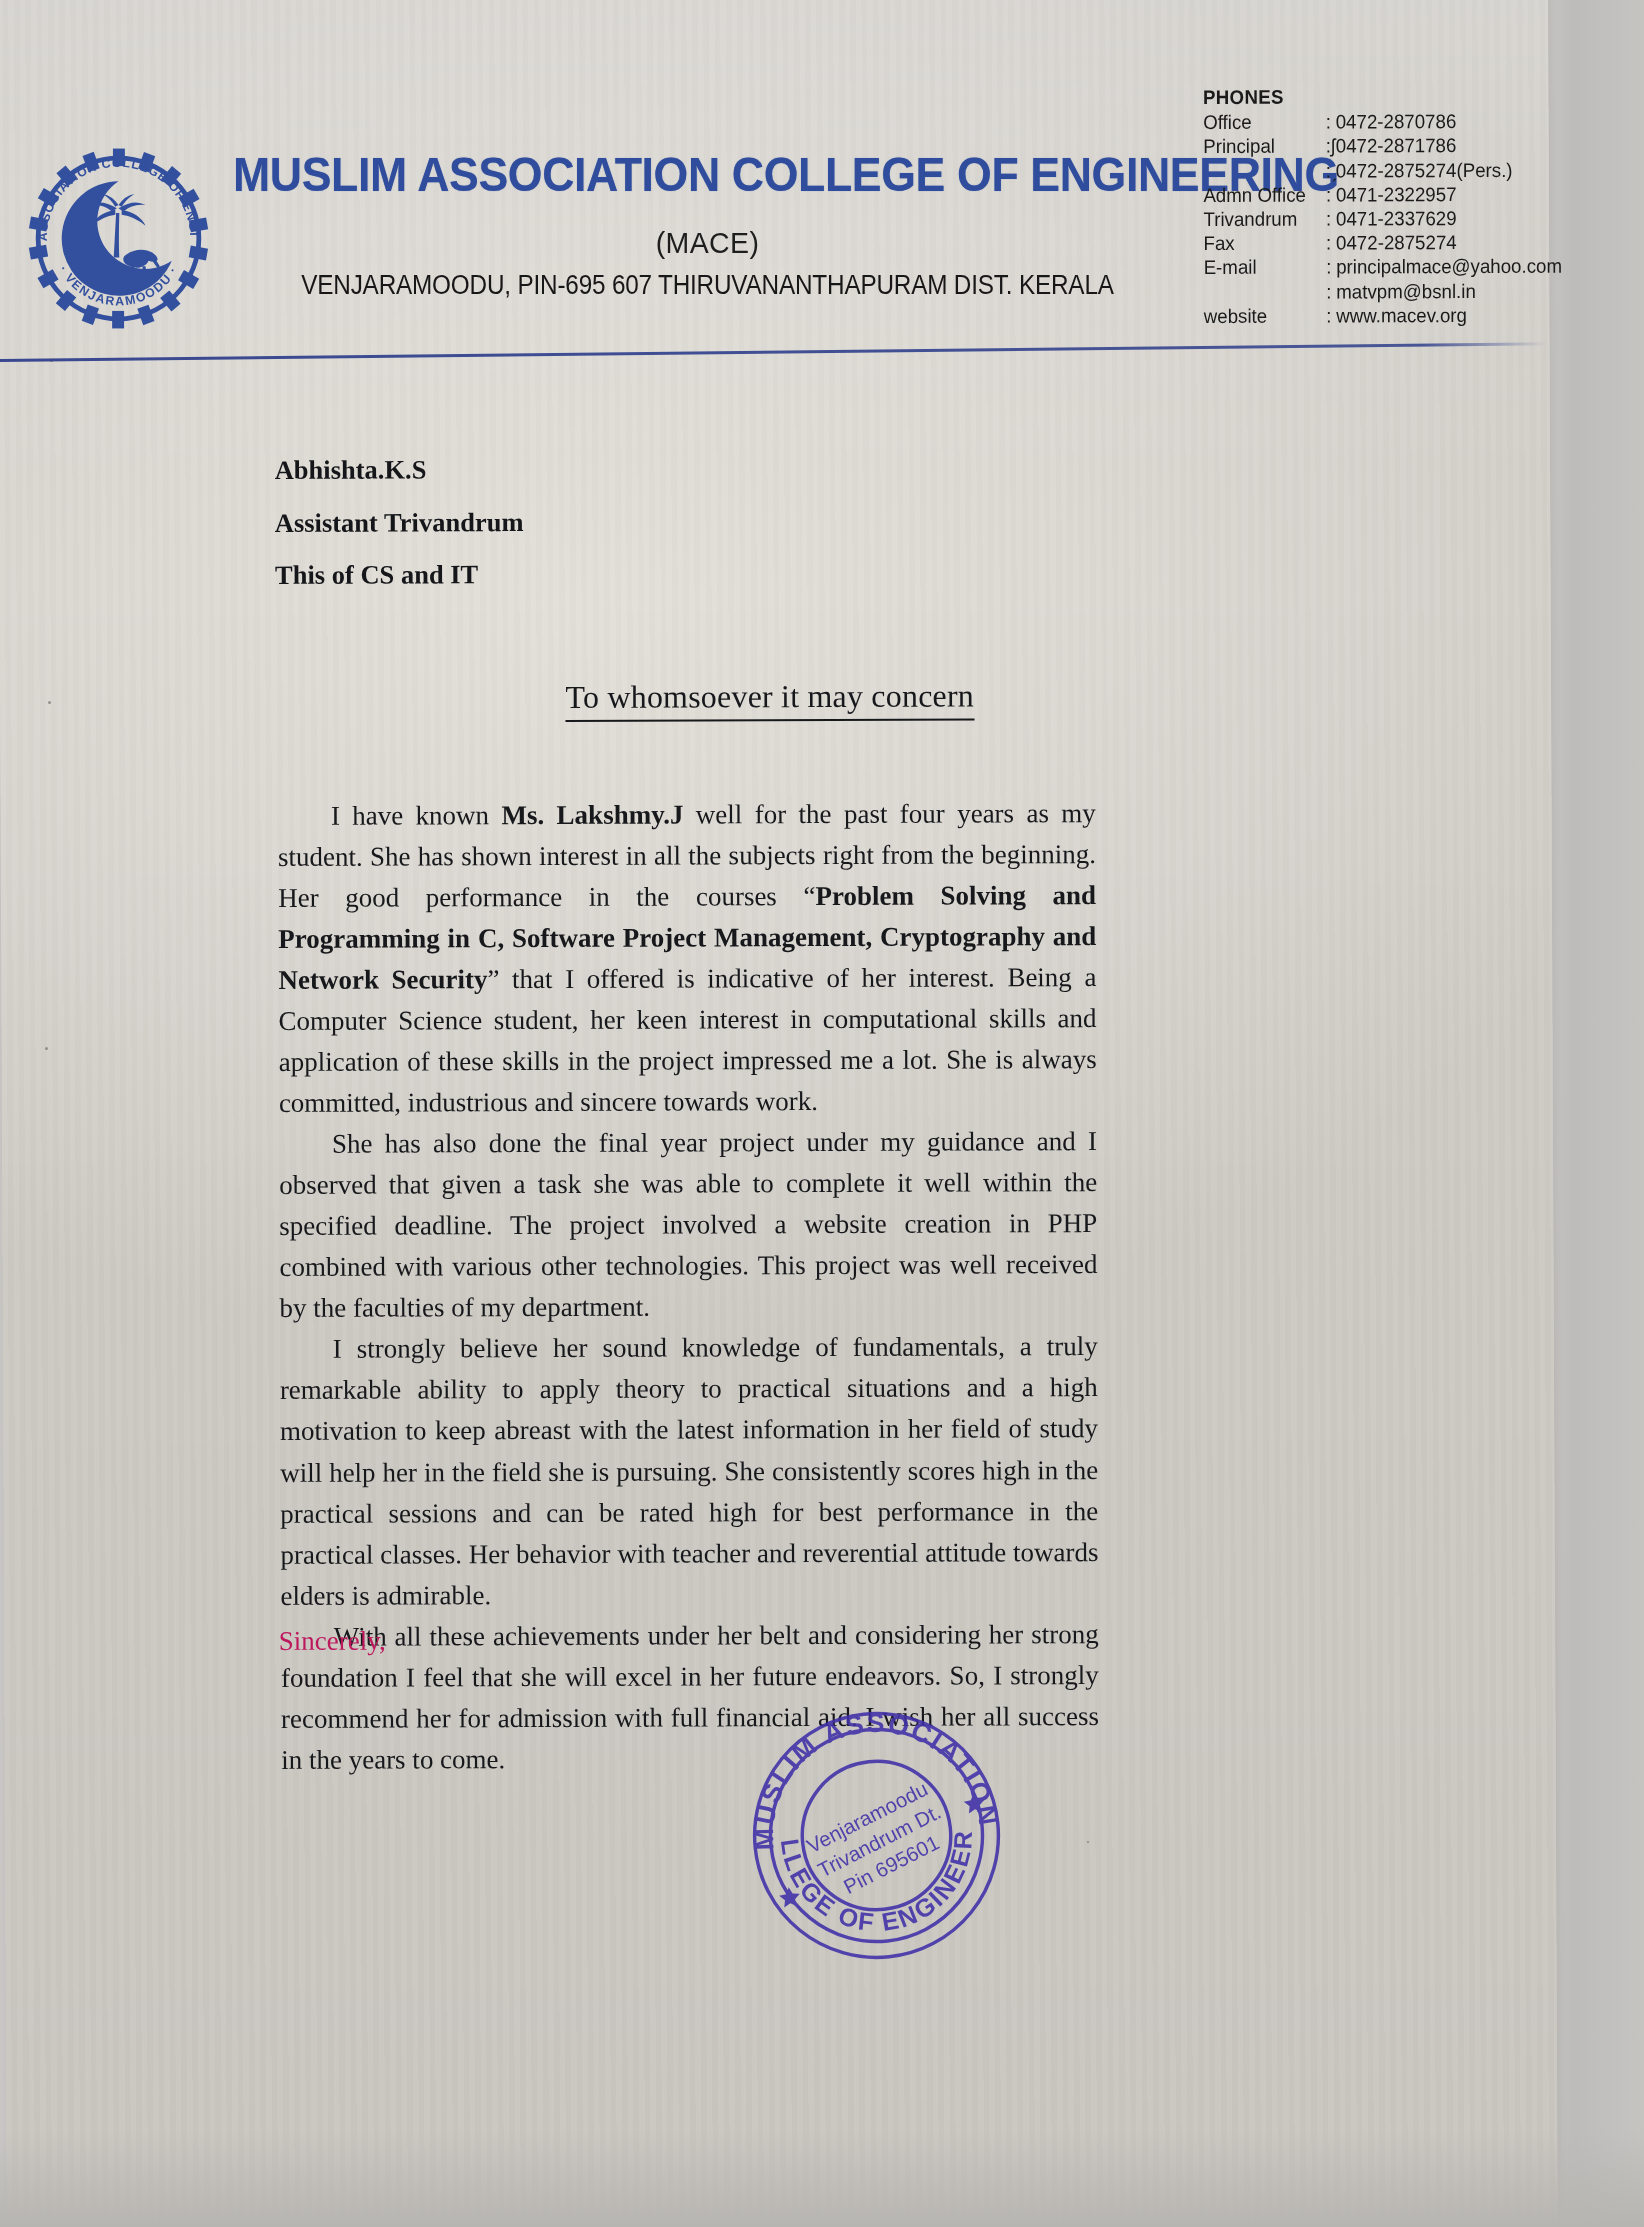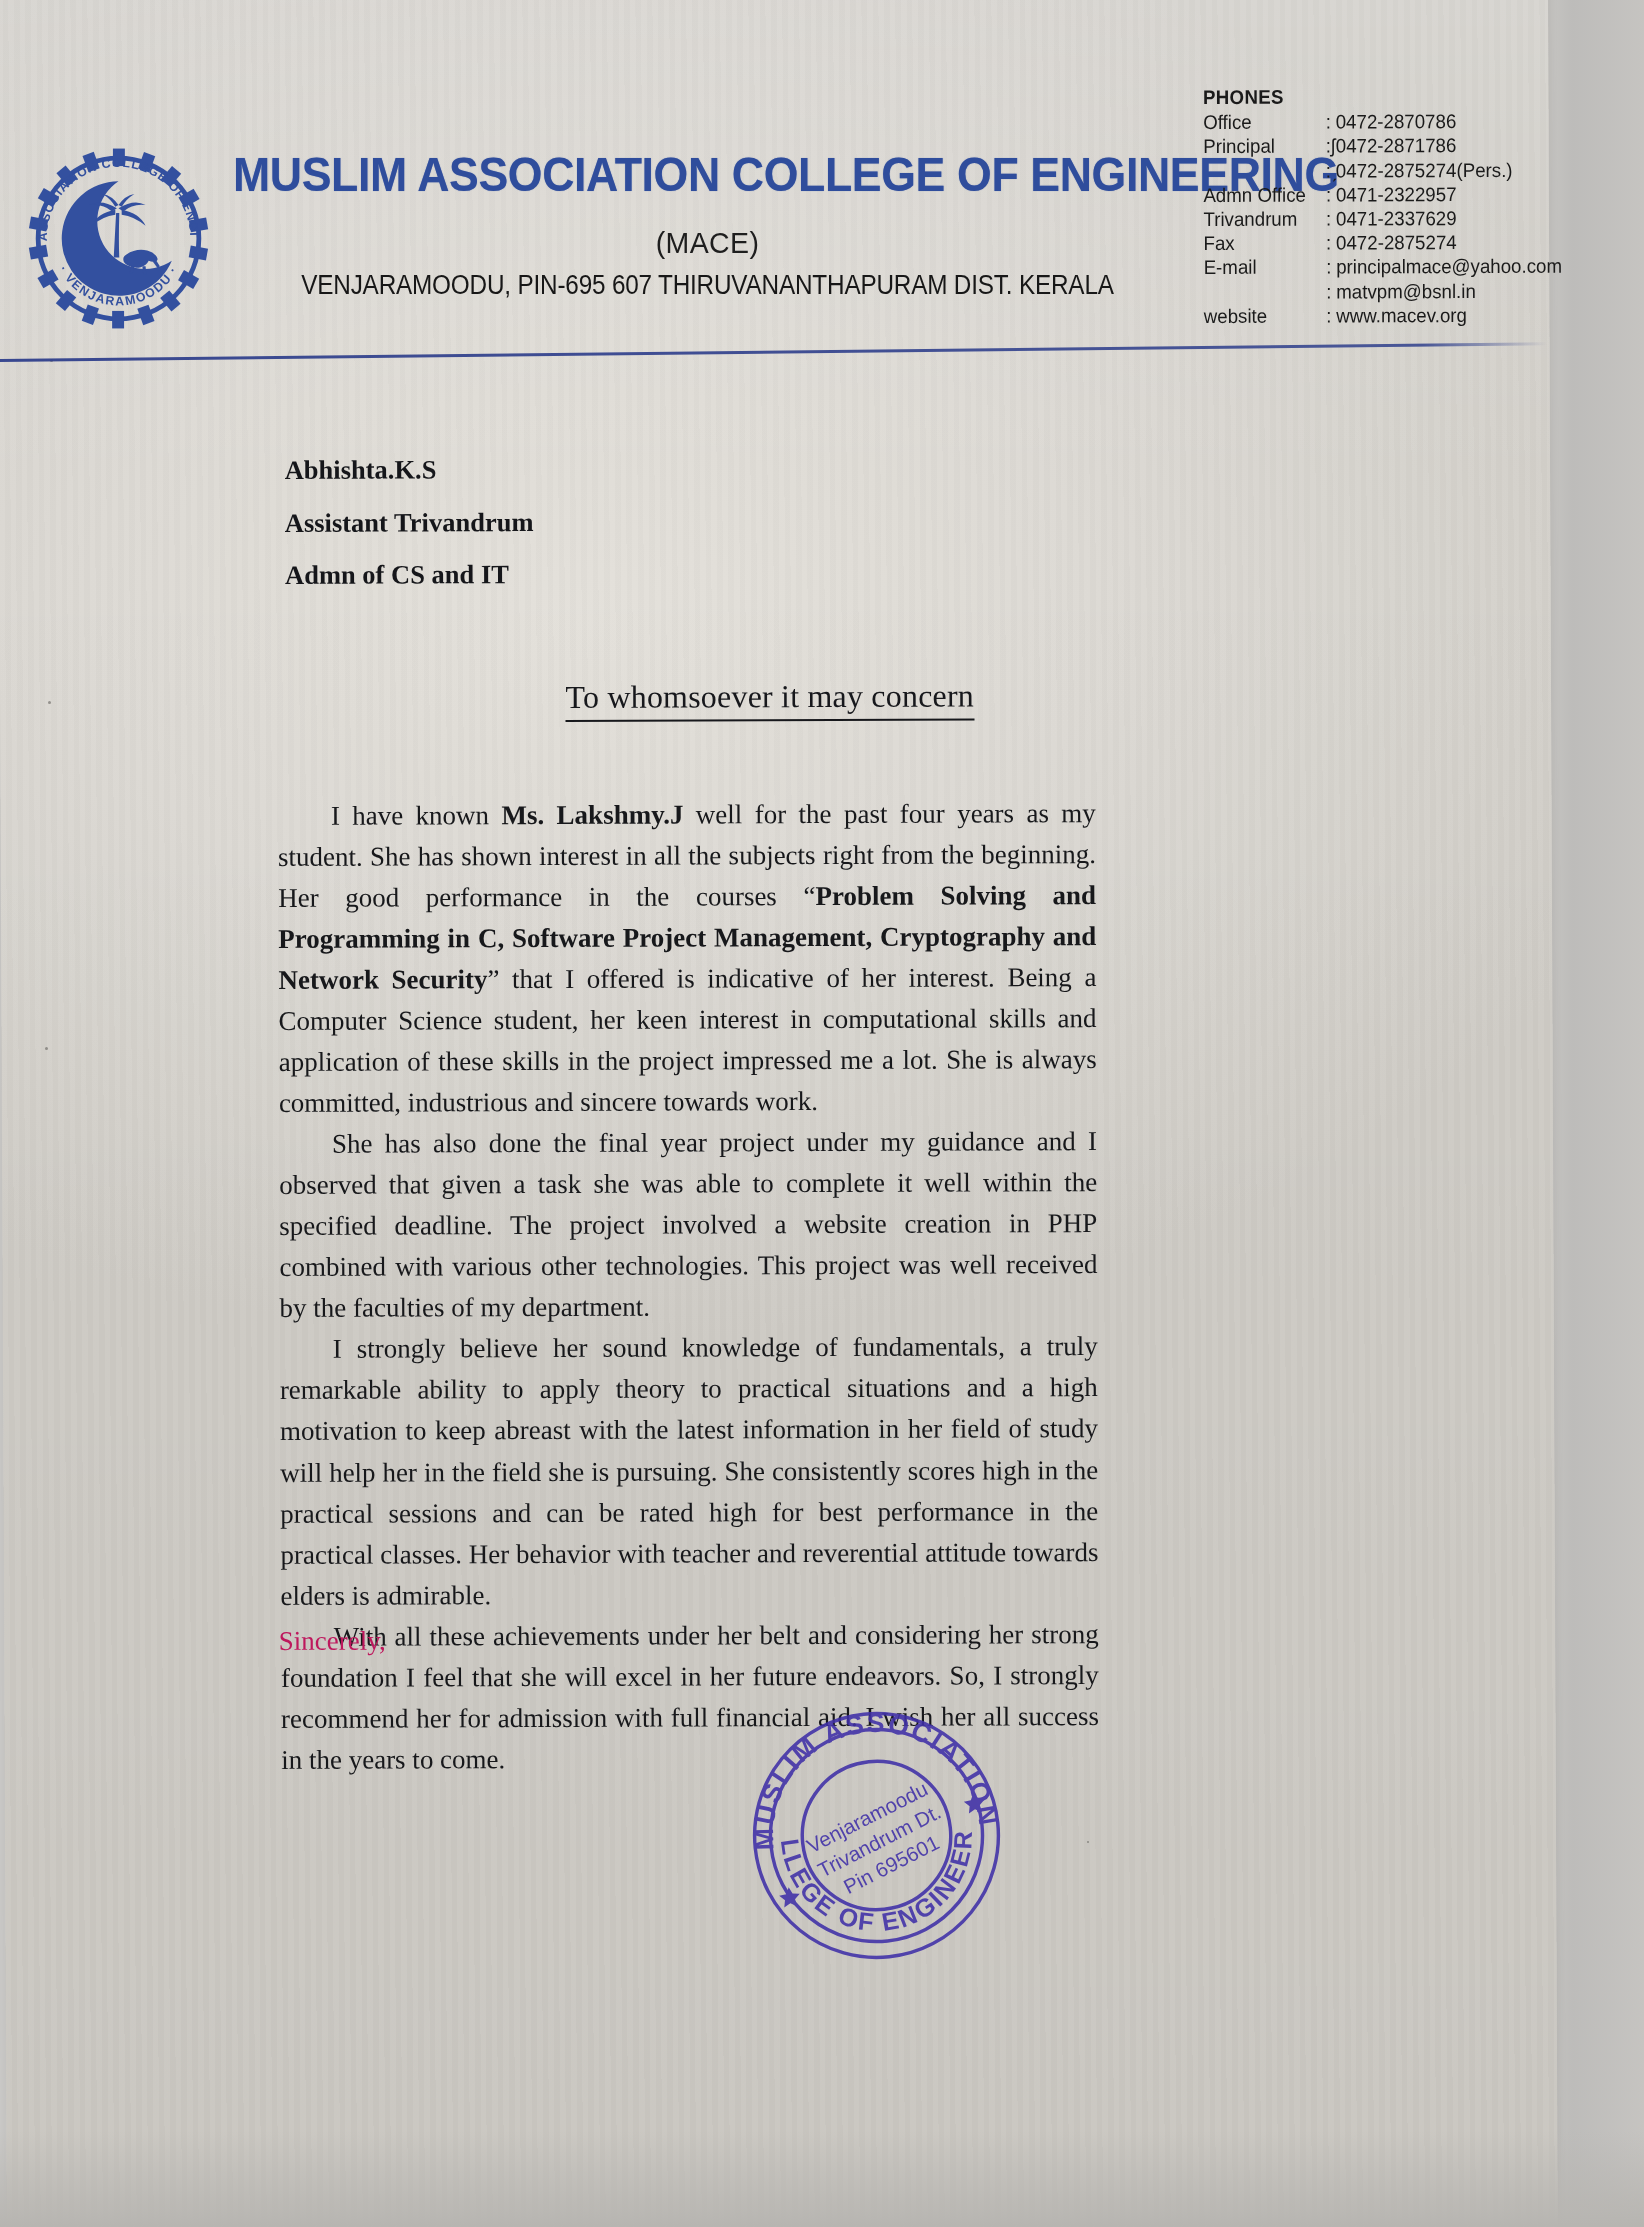--- a/index.html
+++ b/index.html
@@ -164,21 +164,21 @@
   .letter {
     position: absolute;
     left: 0; top: 0;
     width: 100%;
     transform: rotate(-0.2deg);
     transform-origin: 50% 0;
   }
 
   .sender {
     position: absolute;
-    left: 283px;
+    left: 273px;
     top: 455px;
     font-family: "Liberation Serif", serif;
     font-weight: bold;
     font-size: 26.5px;
     color: #15161a;
     line-height: 1;
   }
   .sender div { margin-bottom: 26px; }
 
   .subject {
@@ -383,21 +383,21 @@
       </div>
 
       <div class="rule"></div>
     </div>
 
     <div class="letter">
 
       <div class="sender">
         <div>Abhishta.K.S</div>
         <div>Assistant Trivandrum</div>
-        <div>Admn of CS and IT</div>
+        <div>This of CS and IT</div>
       </div>
 
       <div class="subject">To whomsoever it may concern</div>
 
       <div class="body-text" id="body-text">
           <p><span>I have known </span><b>Ms. Lakshmy.J</b><span> well for the past four years as my student. She has shown interest in all the subjects right from the beginning. Her good performance in the courses “</span><b>Problem Solving and Programming in C, Software Project Management, Cryptography and Network Security</b><span>” that I offered is indicative of her interest. Being a Computer Science student, her keen interest in computational skills and application of these skills in the project impressed me a lot. She is always committed, industrious and sincere towards work.</span></p>
           <p><span>She has also done the final year project under my guidance and I observed that given a task she was able to complete it well within the specified deadline. The project involved a website creation in PHP combined with various other technologies. This project was well received by the faculties of my department.</span></p>
           <p><span>I strongly believe her sound knowledge of fundamentals, a truly remarkable ability to apply theory to practical situations and a high motivation to keep abreast with the latest information in her field of study will help her in the field she is pursuing. She consistently scores high in the practical sessions and can be rated high for best performance in the practical classes. Her behavior with teacher and reverential attitude towards elders is admirable.</span></p>
           <p><span>With all these achievements under her belt and considering her strong foundation I feel that she will excel in her future endeavors. So, I strongly recommend her for admission with full financial aid. I wish her all success in the years to come.</span></p>
         </div>

